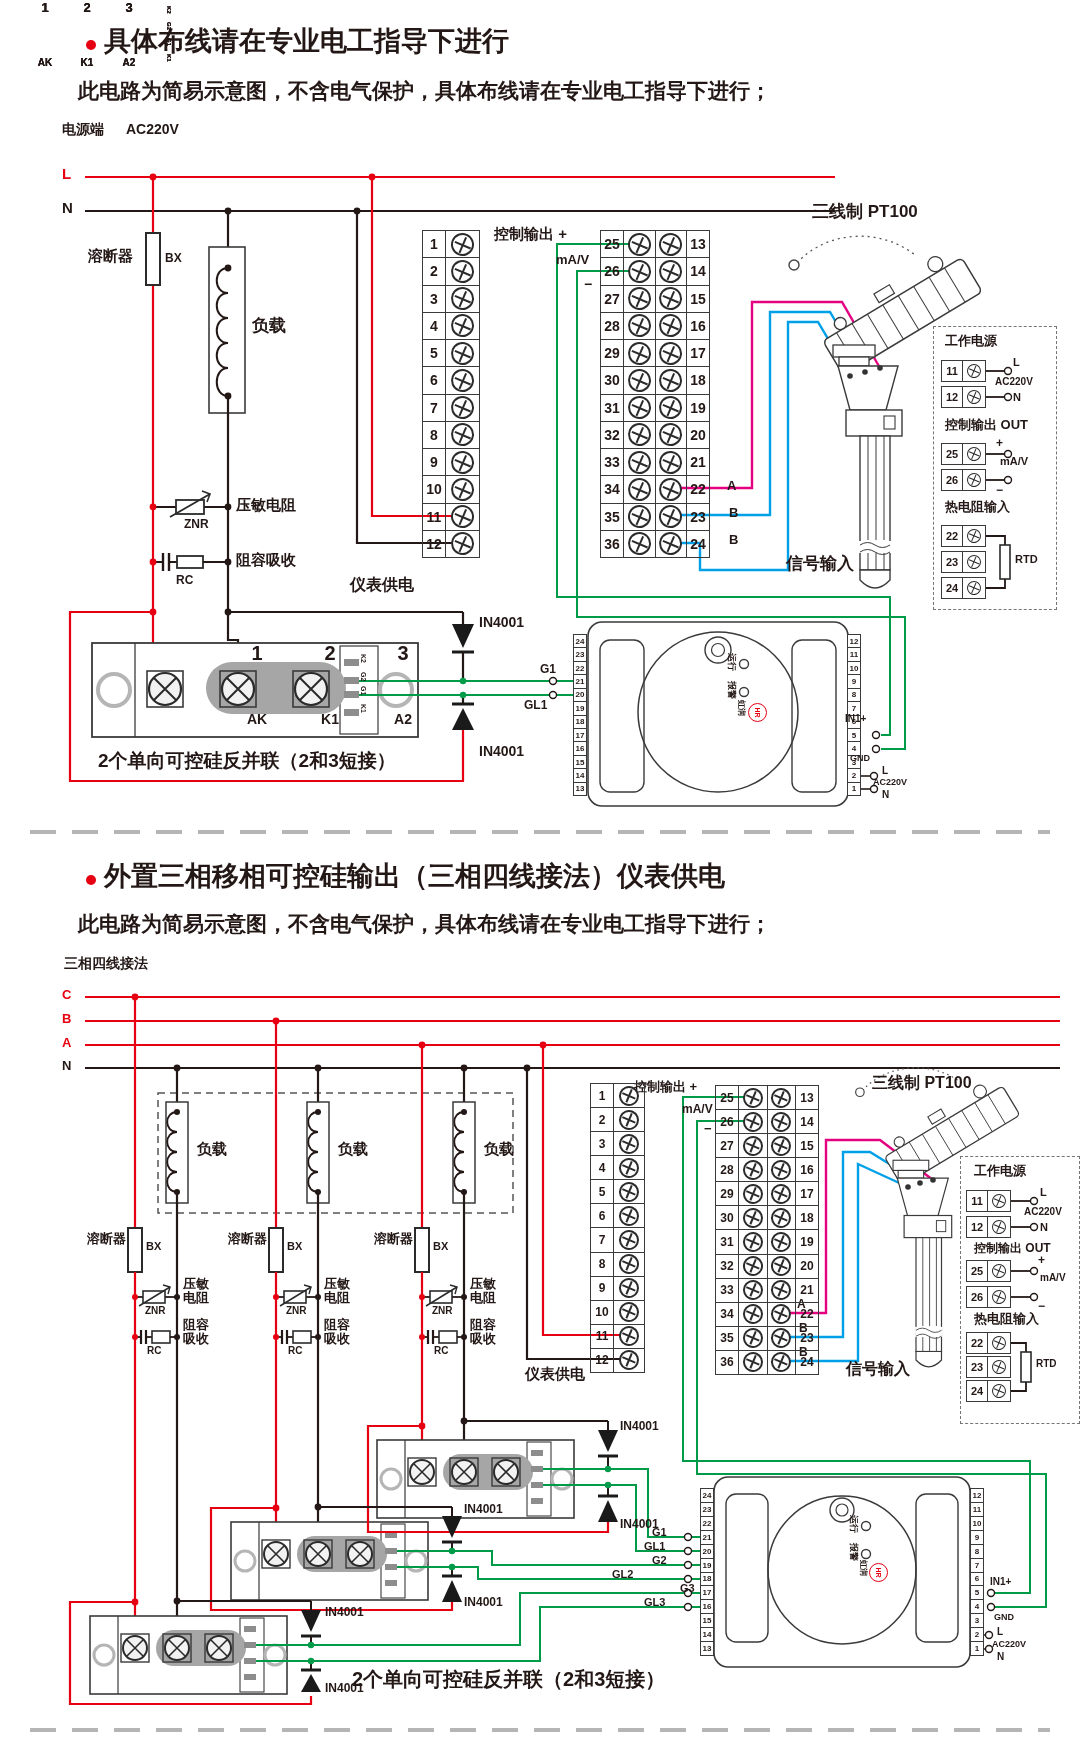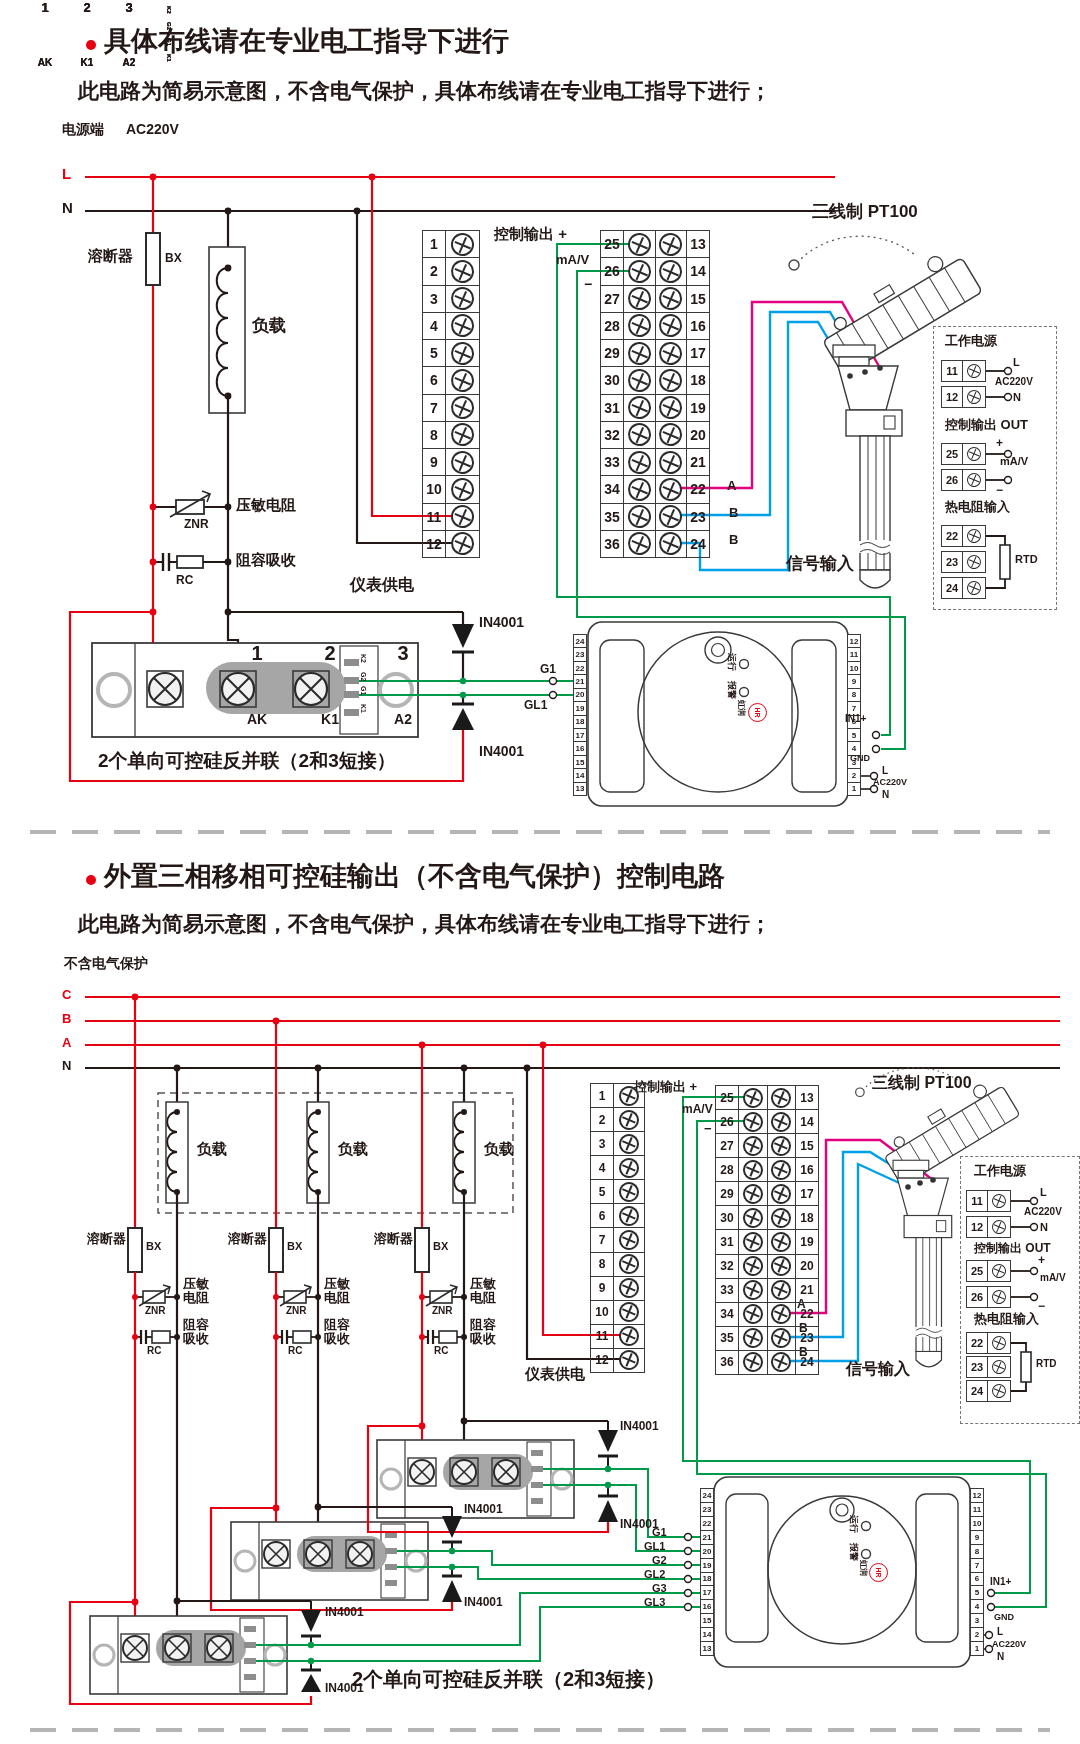--- a/index.html
+++ b/index.html
@@ -31,22 +31,22 @@
 .prow{position:absolute;display:flex}
 .pnum{width:22px;height:22px;border:1.6px solid #3a3a3a;display:flex;align-items:center;justify-content:center;font-size:11px;font-weight:bold;background:#fff;box-sizing:border-box}
 .pcell{width:23px;height:22px;border:1.6px solid #3a3a3a;border-left:none;display:flex;align-items:center;justify-content:center;background:#fff;box-sizing:border-box}
 .module{position:absolute}
 .mn{position:absolute;width:30px;text-align:center;font-weight:bold}
 .mname{position:absolute;width:36px;text-align:center;font-weight:bold}
 .vtx{position:absolute;font-weight:bold;writing-mode:vertical-rl;text-orientation:sideways;white-space:nowrap}
 .hrlogo{position:absolute;border:1.8px solid #e60012;color:#e60012;border-radius:50%;display:flex;align-items:center;justify-content:center;font-size:7px;font-weight:bold;width:17px;height:17px;transform:rotate(90deg);background:#fff}
 .gate{position:absolute;font-size:11px;font-weight:bold}
 .gate:nth-child(1){left:652px;top:1526px}.gate:nth-child(2){left:644px;top:1540px}
-.gate:nth-child(3){left:652px;top:1554px}.gate:nth-child(4){left:644px;top:1568px}
-.gate:nth-child(5){left:652px;top:1582px}.gate:nth-child(6){left:644px;top:1596px}
+.gate:nth-child(3){left:652px;top:1554px}.gate:nth-child(4){left:612px;top:1568px}
+.gate:nth-child(5){left:680px;top:1582px}.gate:nth-child(6){left:644px;top:1596px}
 .m2{width:197px;height:78px}
 .m2:nth-of-type(1){left:377px;top:1440px}
 .m2:nth-of-type(2){left:231px;top:1522px}
 .m2:nth-of-type(3){left:90px;top:1616px}
 </style>
 </head>
 <body>
 
 <svg class="layer" width="1080" height="1744">
 <defs>
@@ -784,23 +784,23 @@
 <span class="vtx" style="left:725px;top:681px;font-size:9px">报警</span>
 <span class="vtx" style="left:736px;top:700px;font-size:8px">虹润</span>
 <span class="hrlogo" style="left:748px;top:703px">HR</span>
 <div class="lbl" style="left:845px;top:713px;font-size:10px">IN1+</div>
 <div class="lbl" style="left:850px;top:753px;font-size:9px">GND</div>
 <div class="lbl" style="left:882px;top:765px;font-size:10px">L</div>
 <div class="lbl" style="left:873px;top:777px;font-size:9px">AC220V</div>
 <div class="lbl" style="left:882px;top:789px;font-size:10px">N</div>
 
 <div class="bullet" style="left:86px;top:875px"></div>
-<div class="lbl" style="left:104px;top:861px;font-size:27px">外置三相移相可控硅输出（不含电气保护）控制电路</div>
+<div class="lbl" style="left:104px;top:861px;font-size:27px">外置三相移相可控硅输出（三相四线接法）仪表供电</div>
 <div class="lbl" style="left:78px;top:912px;font-size:21px">此电路为简易示意图，不含电气保护，具体布线请在专业电工指导下进行；</div>
-<div class="lbl" style="left:64px;top:956px;font-size:14px">不含电气保护</div>
+<div class="lbl" style="left:64px;top:956px;font-size:14px">三相四线接法</div>
 <div class="lbl red" style="left:62px;top:988px;font-size:13px">C</div>
 <div class="lbl red" style="left:62px;top:1012px;font-size:13px">B</div>
 <div class="lbl red" style="left:62px;top:1036px;font-size:13px">A</div>
 <div class="lbl" style="left:62px;top:1059px;font-size:13px">N</div>
 
 <div class="lbl" style="left:197px;top:1141px;font-size:15px">负载</div>
 <div class="lbl" style="left:338px;top:1141px;font-size:15px">负载</div>
 <div class="lbl" style="left:484px;top:1141px;font-size:15px">负载</div>
 <div class="lbl" style="left:87px;top:1232px;font-size:13px">溶断器</div>
 <div class="lbl" style="left:146px;top:1240px;font-size:11px">BX</div>

